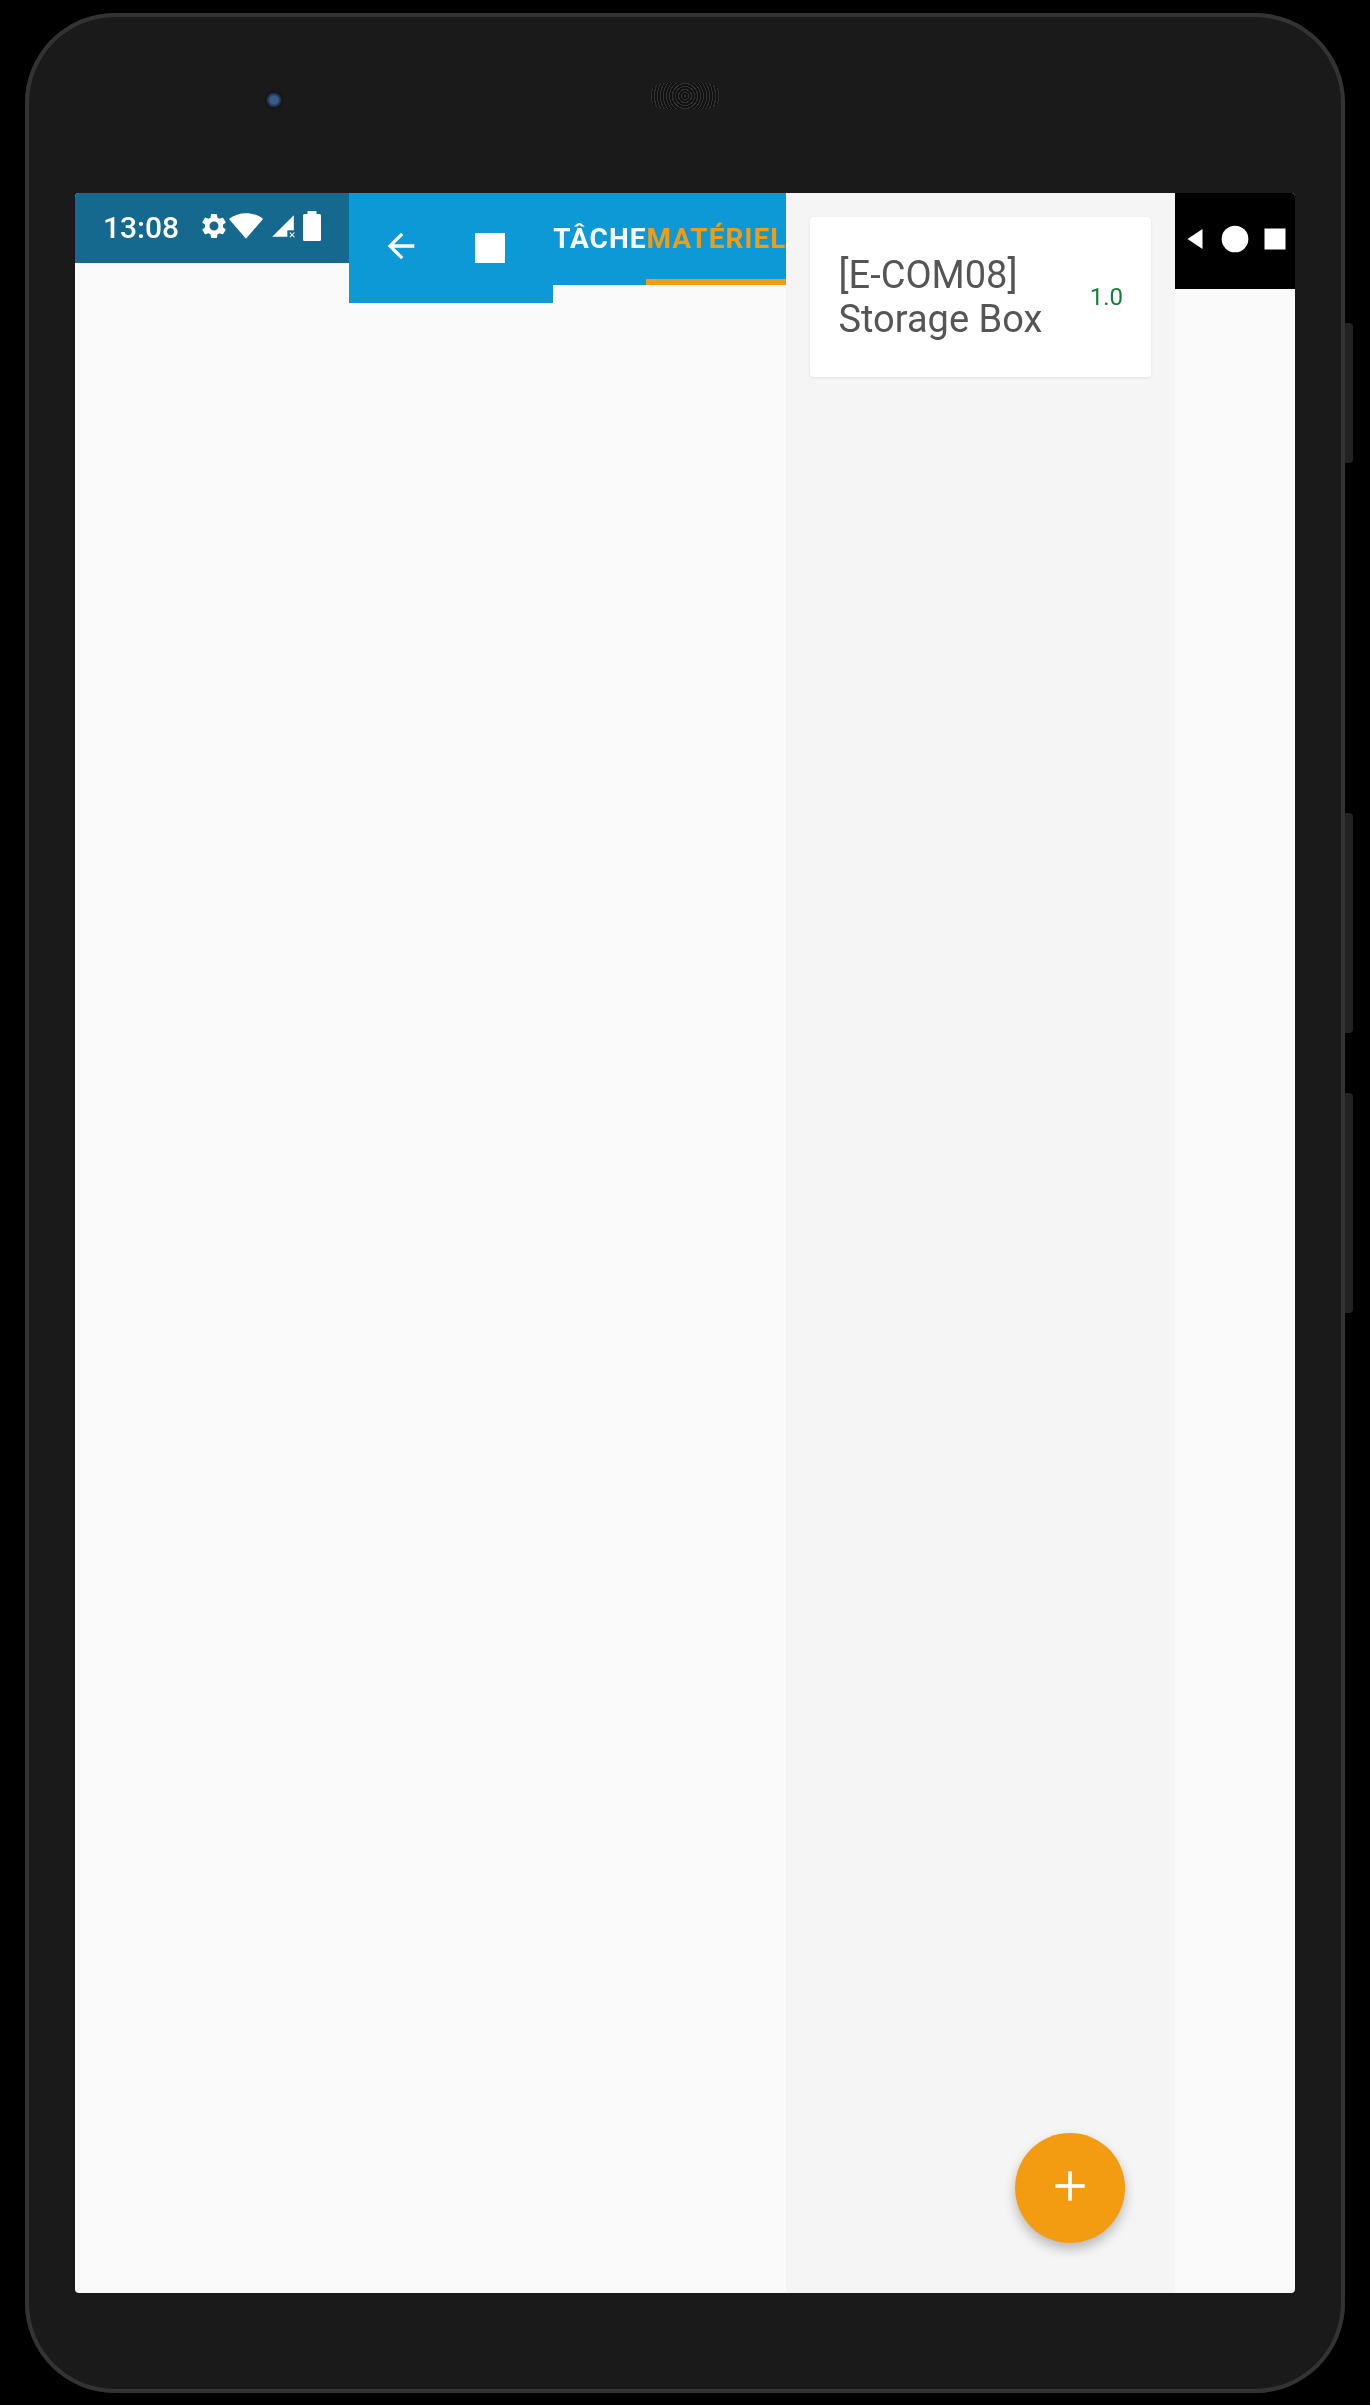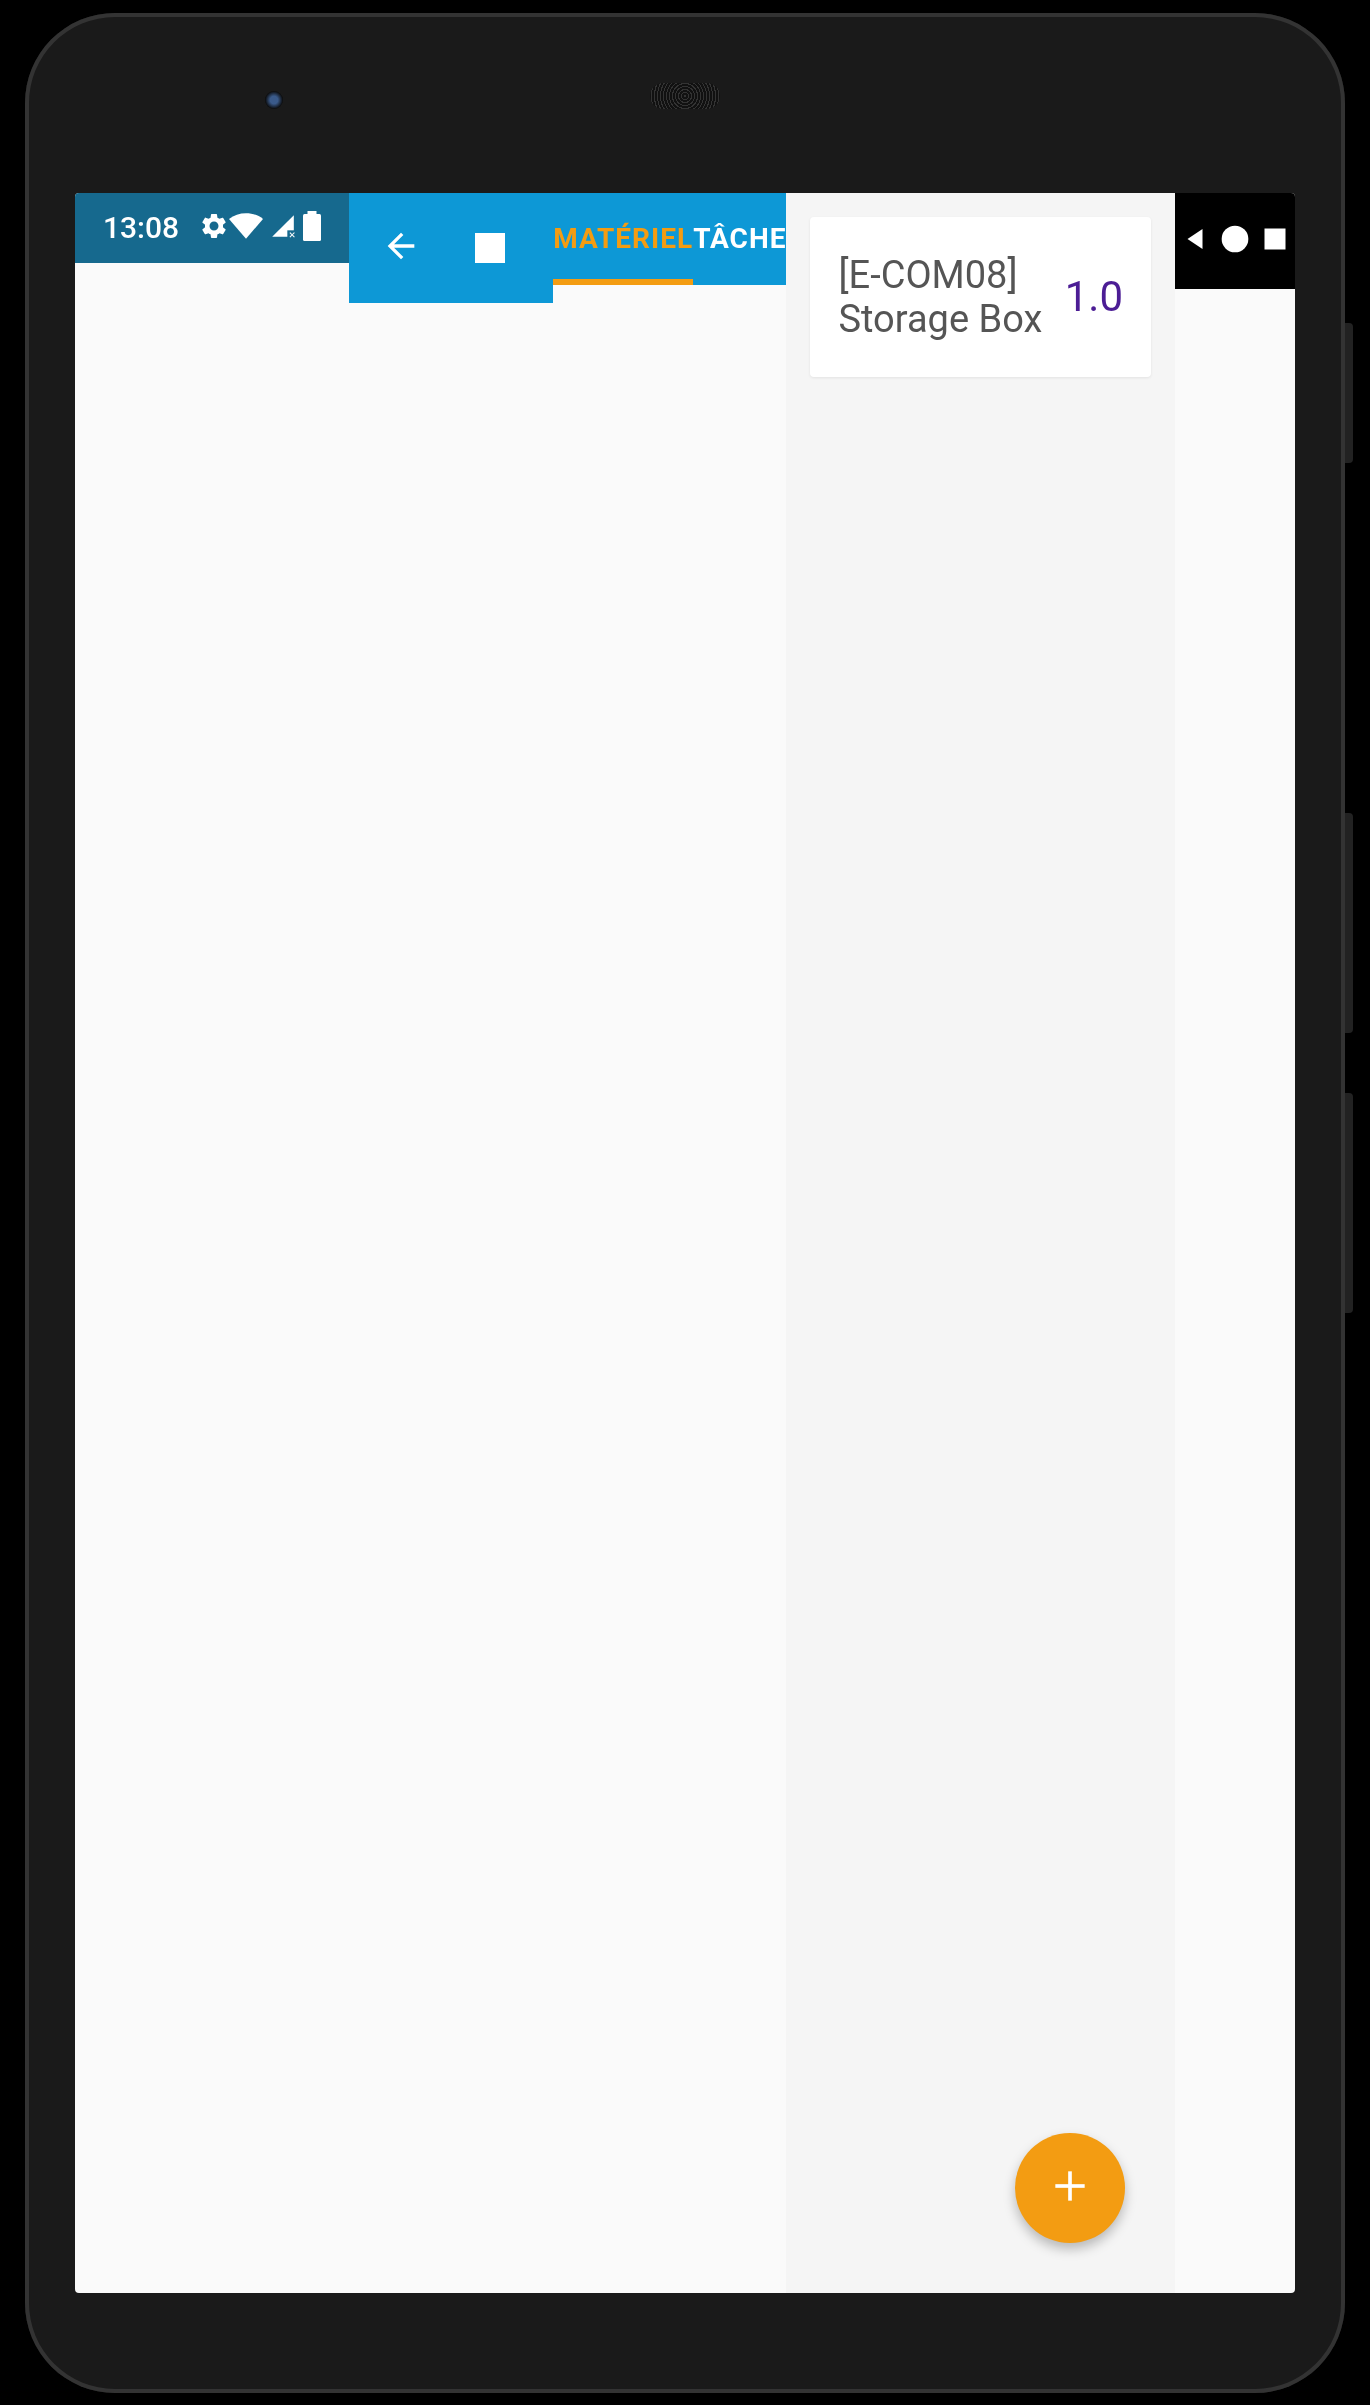--- a/index.html
+++ b/index.html
@@ -172,22 +172,22 @@
       padding: 36px 28px;
       display: flex;
       justify-content: space-between;
       align-items: center;
     }
     .item-name {
       font-size: 38px;
       color: #555;
     }
     .item-qty {
-      font-size: 42px;
-      color: #4c1d95;
+      font-size: 24px;
+      color: #15803d;
     }
     
     .fab {
       position: absolute;
       bottom: 50px;
       right: 50px;
       width: 110px;
       height: 110px;
       background: #f39c12;
       border-radius: 50%;
@@ -270,22 +270,22 @@
               <path d="M20 11H7.83l5.59-5.59L12 4l-8 8 8 8 1.41-1.41L7.83 13H20v-2z"></path>
             </svg>
         </span>
       </div>
       <div class="stop-button">
         <span></span>
       </div>
     </div>
 
     <div class="tabs">
+      <div class="tab">TÂCHE</div>
       <div class="tab active">MATÉRIEL</div>
-      <div class="tab">TÂCHE</div>
     </div>
 
     <div class="content">
       <div class="card">
         <span class="item-name">[E-COM08] Storage Box</span>
         <span class="item-qty">1.0</span>
       </div>
 
       <div class="fab">
         <span>

